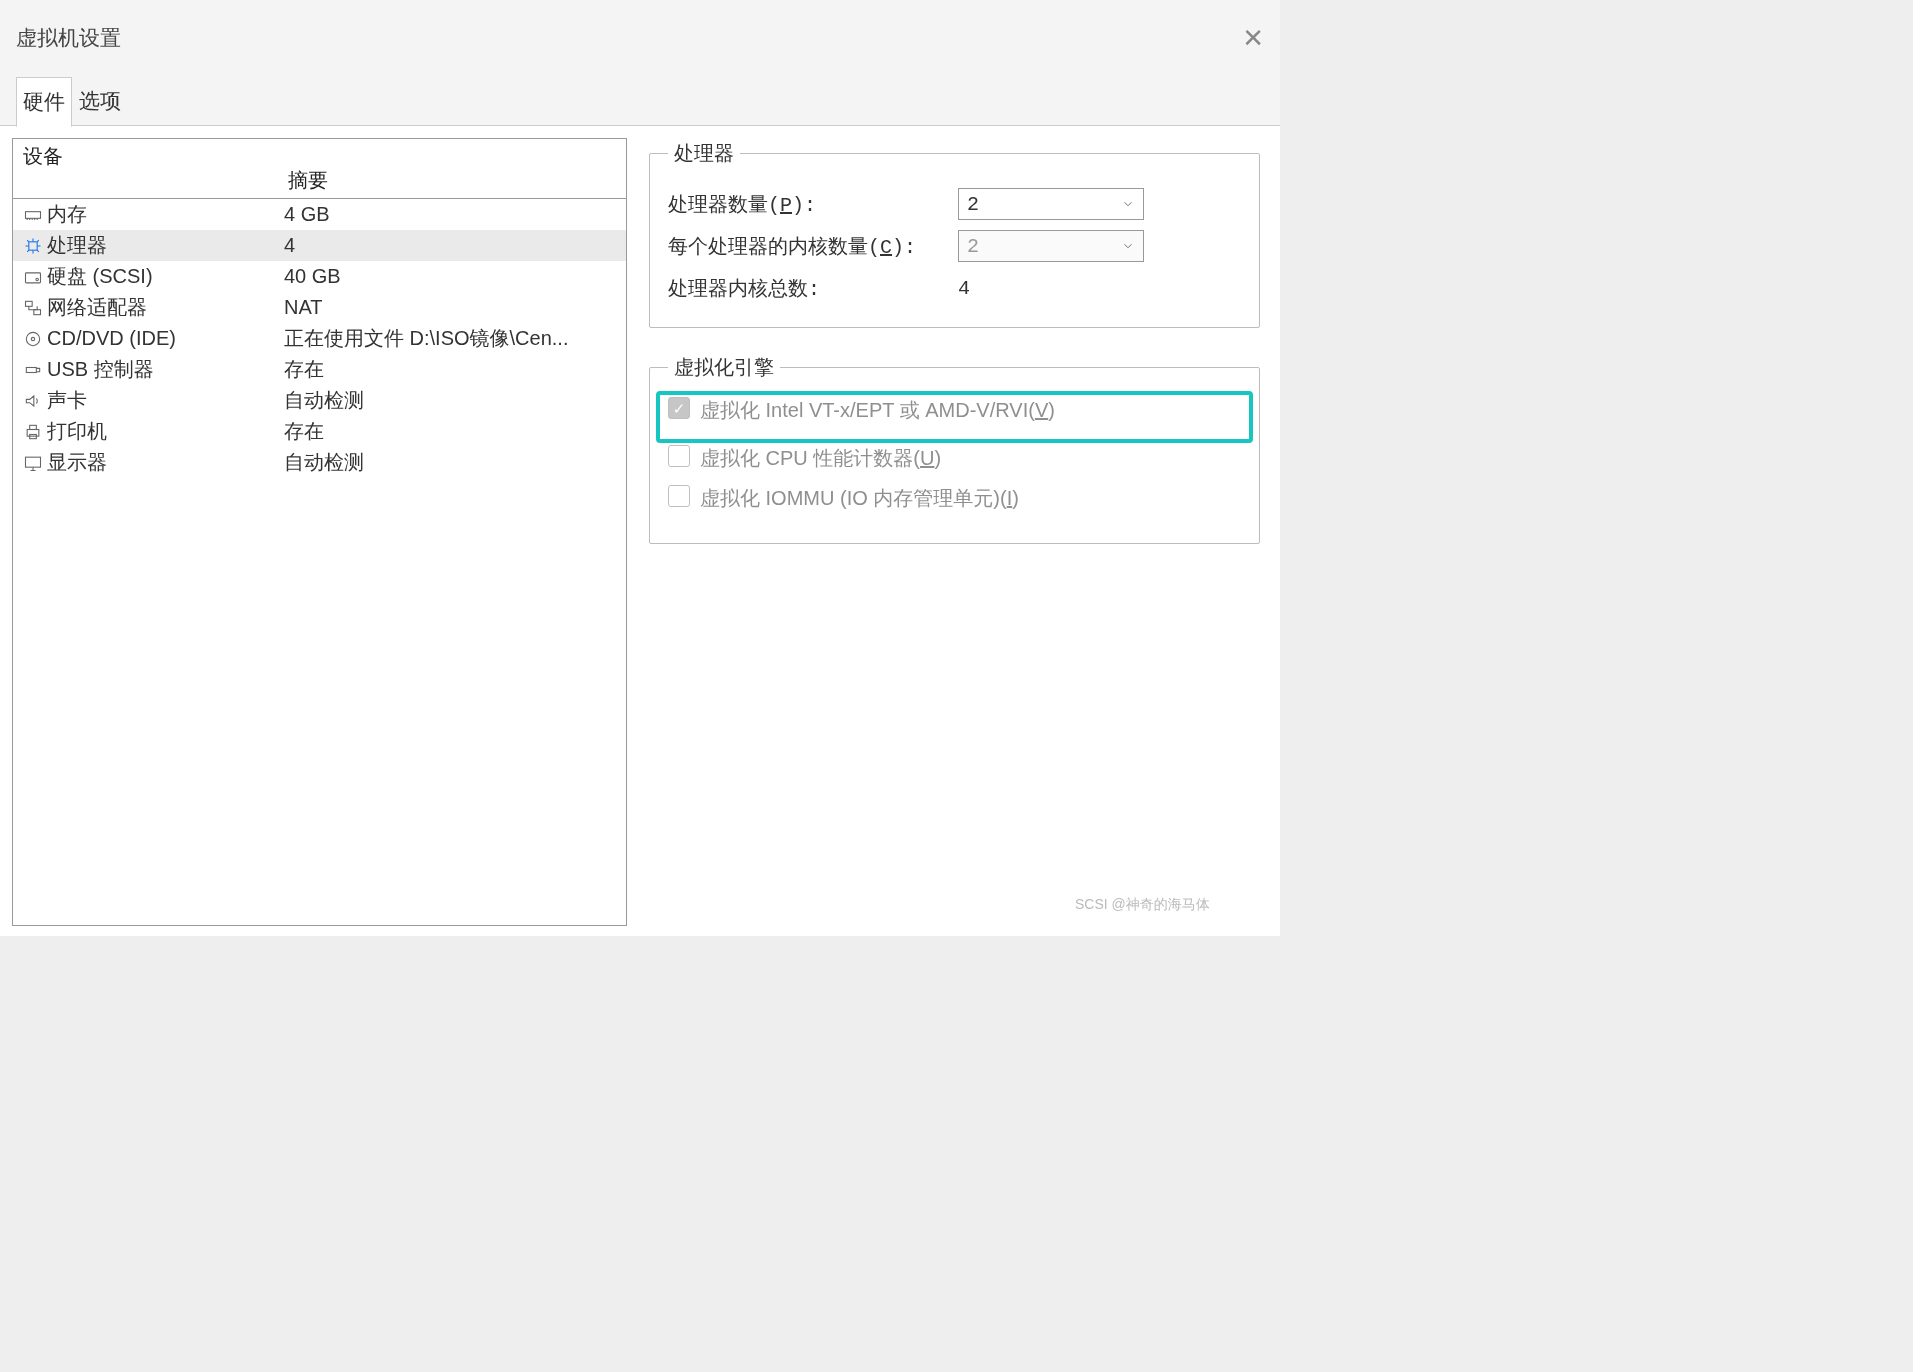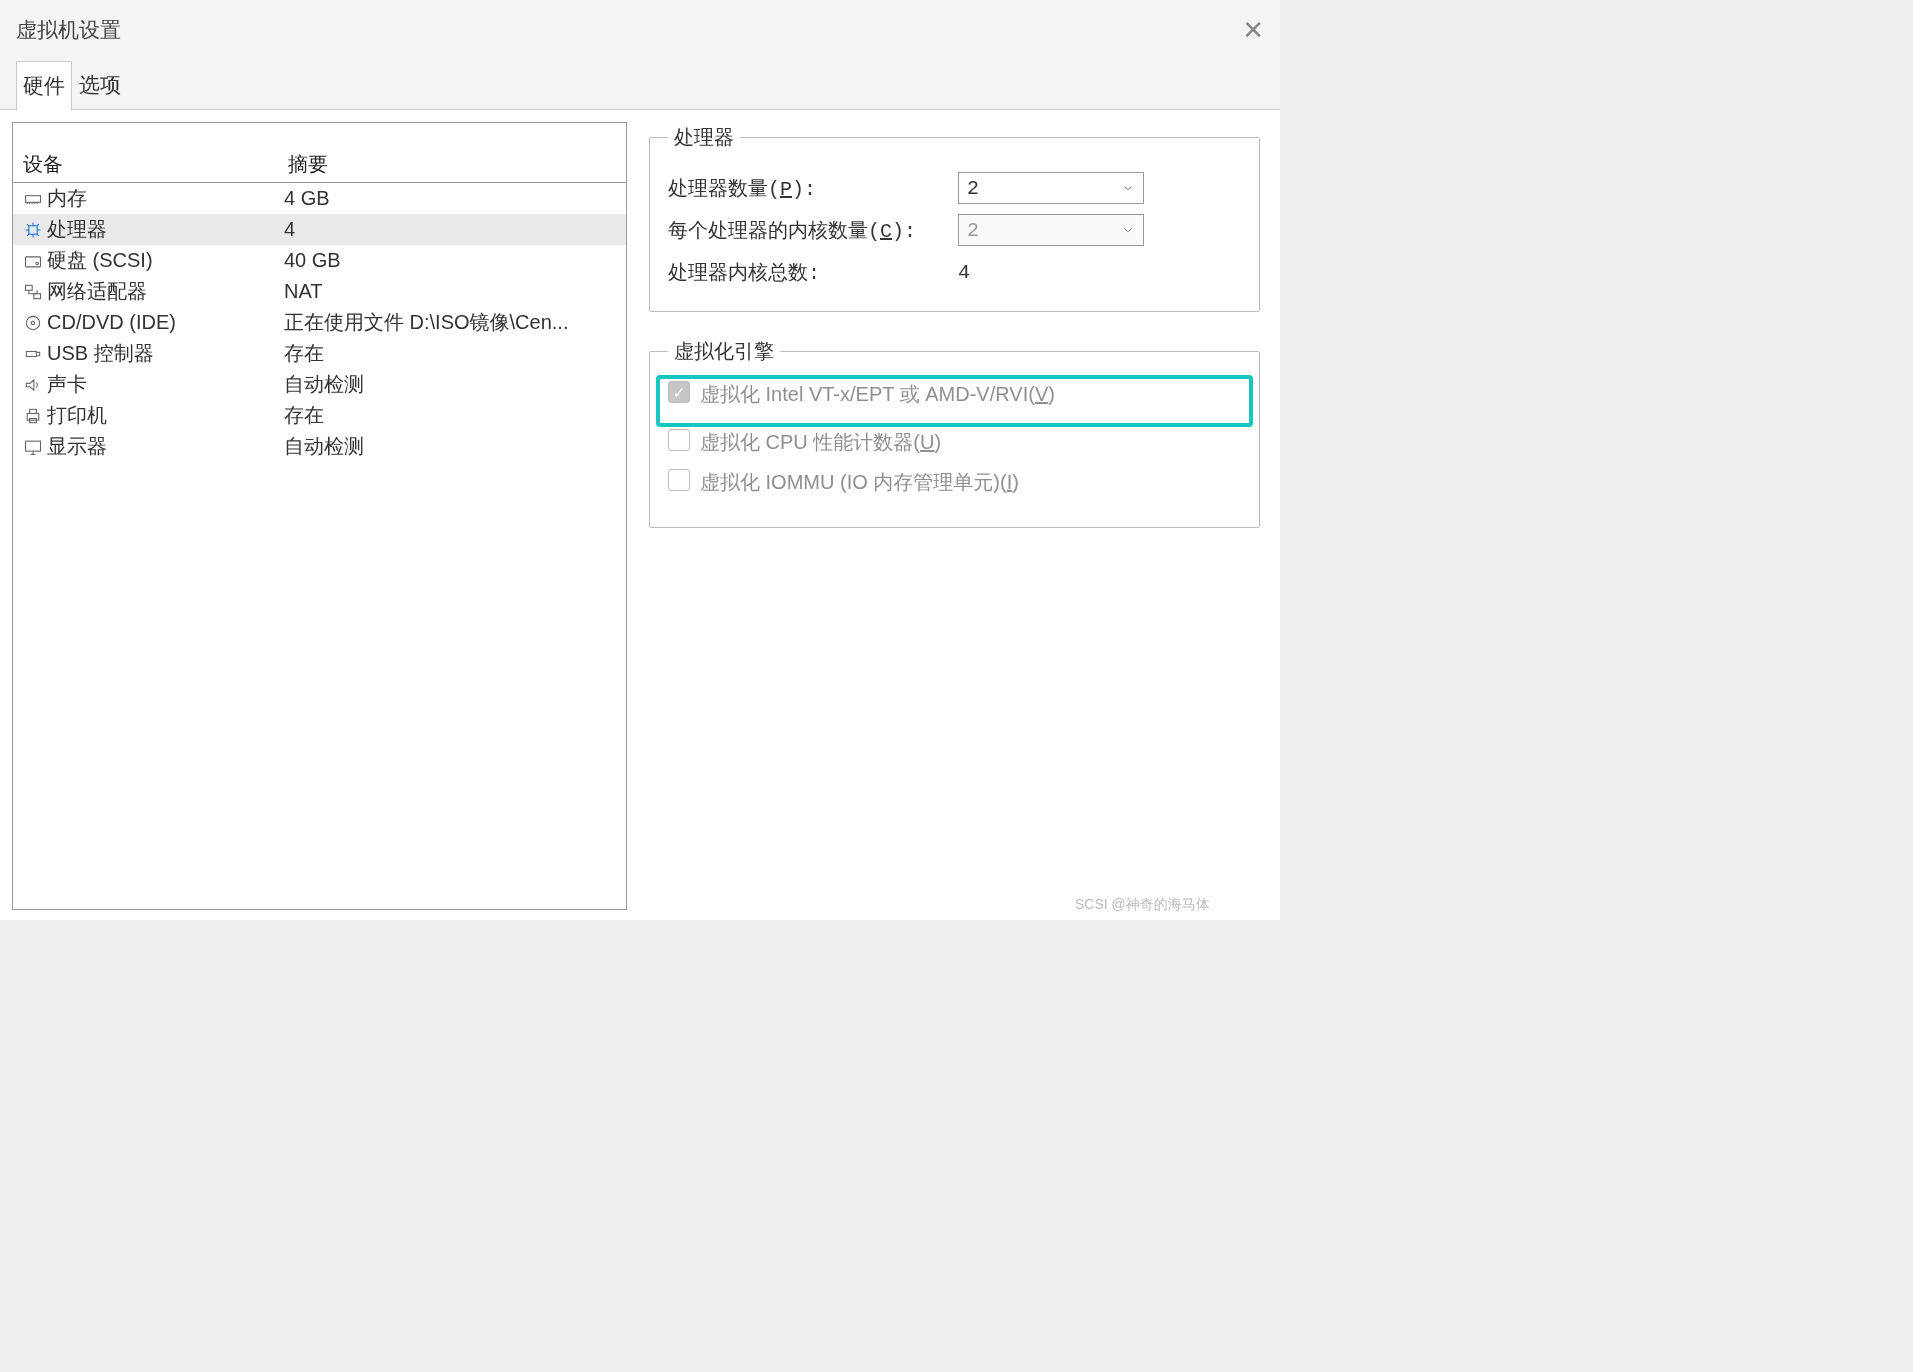--- a/index.html
+++ b/index.html
@@ -1,26 +1,26 @@
 <!DOCTYPE html>
 <html><head>
 <meta charset="utf-8">
 <style>
   html,body{margin:0;padding:0;width:1913px;height:1372px;font-family:"Microsoft YaHei","PingFang SC",sans-serif;font-size:21px;color:#333;background:#eee;}
   .window{width:1280px;}
-  .titlebar{display:flex;align-items:center;justify-content:space-between;height:52px;padding:4px 16px;background:#f4f4f4;}
+  .titlebar{display:flex;align-items:center;justify-content:space-between;height:52px;padding:12px 16px;background:#f4f4f4;}
   .title{font-size:21px;color:#444;}
   .close-x{font-size:26px;color:#888;cursor:pointer;font-weight:200;}
   .tabs{display:flex;background:#f4f4f4;padding:0 16px;}
   .tab{padding:10px 6px;border:1px solid transparent;border-bottom:none;cursor:pointer;color:#333;}
   .tab.active{background:#fff;border:1px solid #ccc;border-bottom:1px solid #fff;position:relative;top:1px;}
   .body{display:flex;background:#fff;border-top:1px solid #ccc;margin-top:-1px;height:810px;}
   
   .left{width:613px;border:1px solid #999;margin:12px;height:786px;overflow:hidden;background:#fff;}
-  .lhdr{display:flex;font-size:20px;color:#222;padding:4px 10px;border-bottom:1px solid #999;align-items:flex-end;}
+  .lhdr{display:flex;font-size:20px;color:#222;padding:4px 10px;border-bottom:1px solid #999;}
   .lhdr .c1{flex:0 0 265px;}
   .lhdr .c2{flex:1;margin-top:24px;}
   .lrow{display:flex;align-items:center;height:31px;padding:0 6px;font-size:20px;justify-content:center;}
   .lrow.sel{background:#eaeaea;}
   .lrow .ic{flex:0 0 28px;display:flex;justify-content:center;color:#555;}
   .lrow .c1{flex:0 0 237px;overflow:hidden;white-space:nowrap;}
   .lrow .c2{flex:1;overflow:hidden;white-space:nowrap;text-overflow:ellipsis;}
   .lrow.sel .ic svg{stroke:#1a73e8;}
   svg.hwicon{width:20px;height:20px;fill:none;stroke:#666;stroke-width:1.3;}
   

